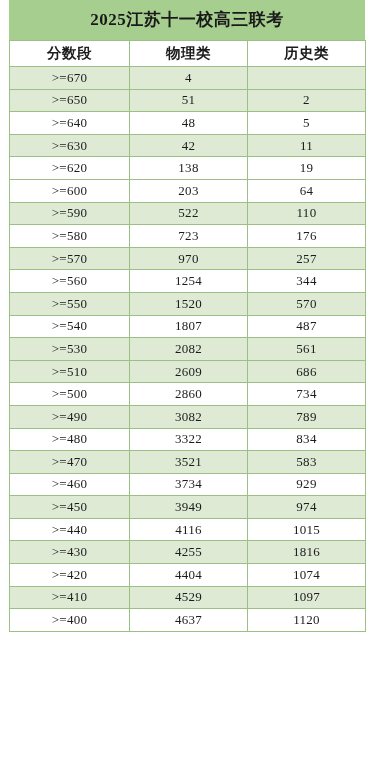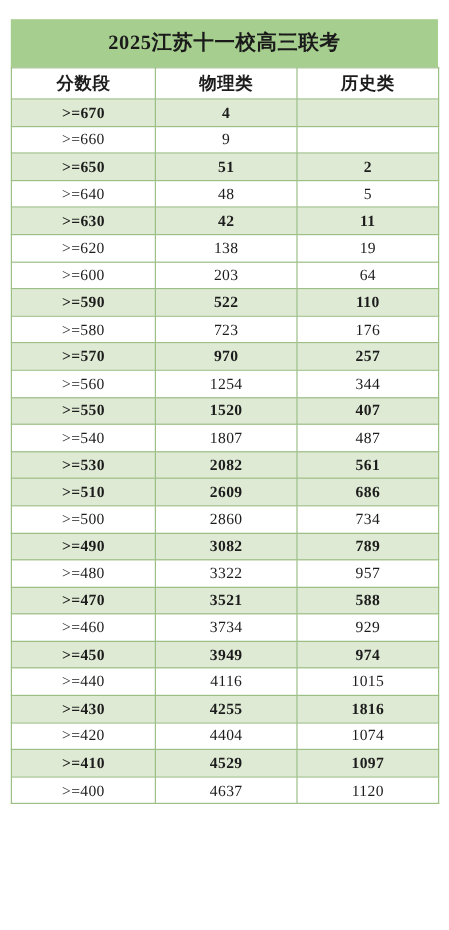--- a/index.html
+++ b/index.html
@@ -10,21 +10,21 @@
     width: 374px;
     height: 775px;
     background: #ffffff;
     font-family: "Liberation Serif", "DejaVu Serif", serif;
     overflow: hidden;
   }
 
   #score-table-wrap {
     position: absolute;
     left: 9px;
-    top: 16px;
+    top: 0;
     width: 356px;
     box-sizing: border-box;
   }
 
   
   .table-title {
     height: 40px;
     line-height: 40px;
     text-align: center;
     background: #a6ce8f;
@@ -66,21 +66,20 @@
 
   table.score-table tbody td {
     height: 22.6px;
     font-size: 13px;
     font-weight: normal;
     letter-spacing: 0.3px;
   }
 
   table.score-table tbody tr.row-alt td {
     background: #dfead5;
-    font-weight: bold;
   }
   table.score-table tbody tr.row-plain td {
     background: #ffffff;
   }
 </style>
 </head>
 <body>
 
 <div id="score-table-wrap">
 
@@ -98,25 +97,20 @@
         <th>物理类</th>
         <th>历史类</th>
       </tr>
     </thead>
     <tbody id="table-body">
         <tr class="row-alt">
           <td>&gt;=670</td>
           <td>4</td>
           <td></td>
         </tr>
-        <tr class="row-plain">
-          <td>&gt;=660</td>
-          <td>9</td>
-          <td></td>
-        </tr>
         <tr class="row-alt">
           <td>&gt;=650</td>
           <td>51</td>
           <td>2</td>
         </tr>
         <tr class="row-plain">
           <td>&gt;=640</td>
           <td>48</td>
           <td>5</td>
         </tr>
@@ -151,21 +145,21 @@
           <td>257</td>
         </tr>
         <tr class="row-plain">
           <td>&gt;=560</td>
           <td>1254</td>
           <td>344</td>
         </tr>
         <tr class="row-alt">
           <td>&gt;=550</td>
           <td>1520</td>
-          <td>407</td>
+          <td>570</td>
         </tr>
         <tr class="row-plain">
           <td>&gt;=540</td>
           <td>1807</td>
           <td>487</td>
         </tr>
         <tr class="row-alt">
           <td>&gt;=530</td>
           <td>2082</td>
           <td>561</td>
@@ -181,26 +175,26 @@
           <td>734</td>
         </tr>
         <tr class="row-alt">
           <td>&gt;=490</td>
           <td>3082</td>
           <td>789</td>
         </tr>
         <tr class="row-plain">
           <td>&gt;=480</td>
           <td>3322</td>
-          <td>957</td>
+          <td>834</td>
         </tr>
         <tr class="row-alt">
           <td>&gt;=470</td>
           <td>3521</td>
-          <td>588</td>
+          <td>583</td>
         </tr>
         <tr class="row-plain">
           <td>&gt;=460</td>
           <td>3734</td>
           <td>929</td>
         </tr>
         <tr class="row-alt">
           <td>&gt;=450</td>
           <td>3949</td>
           <td>974</td>

